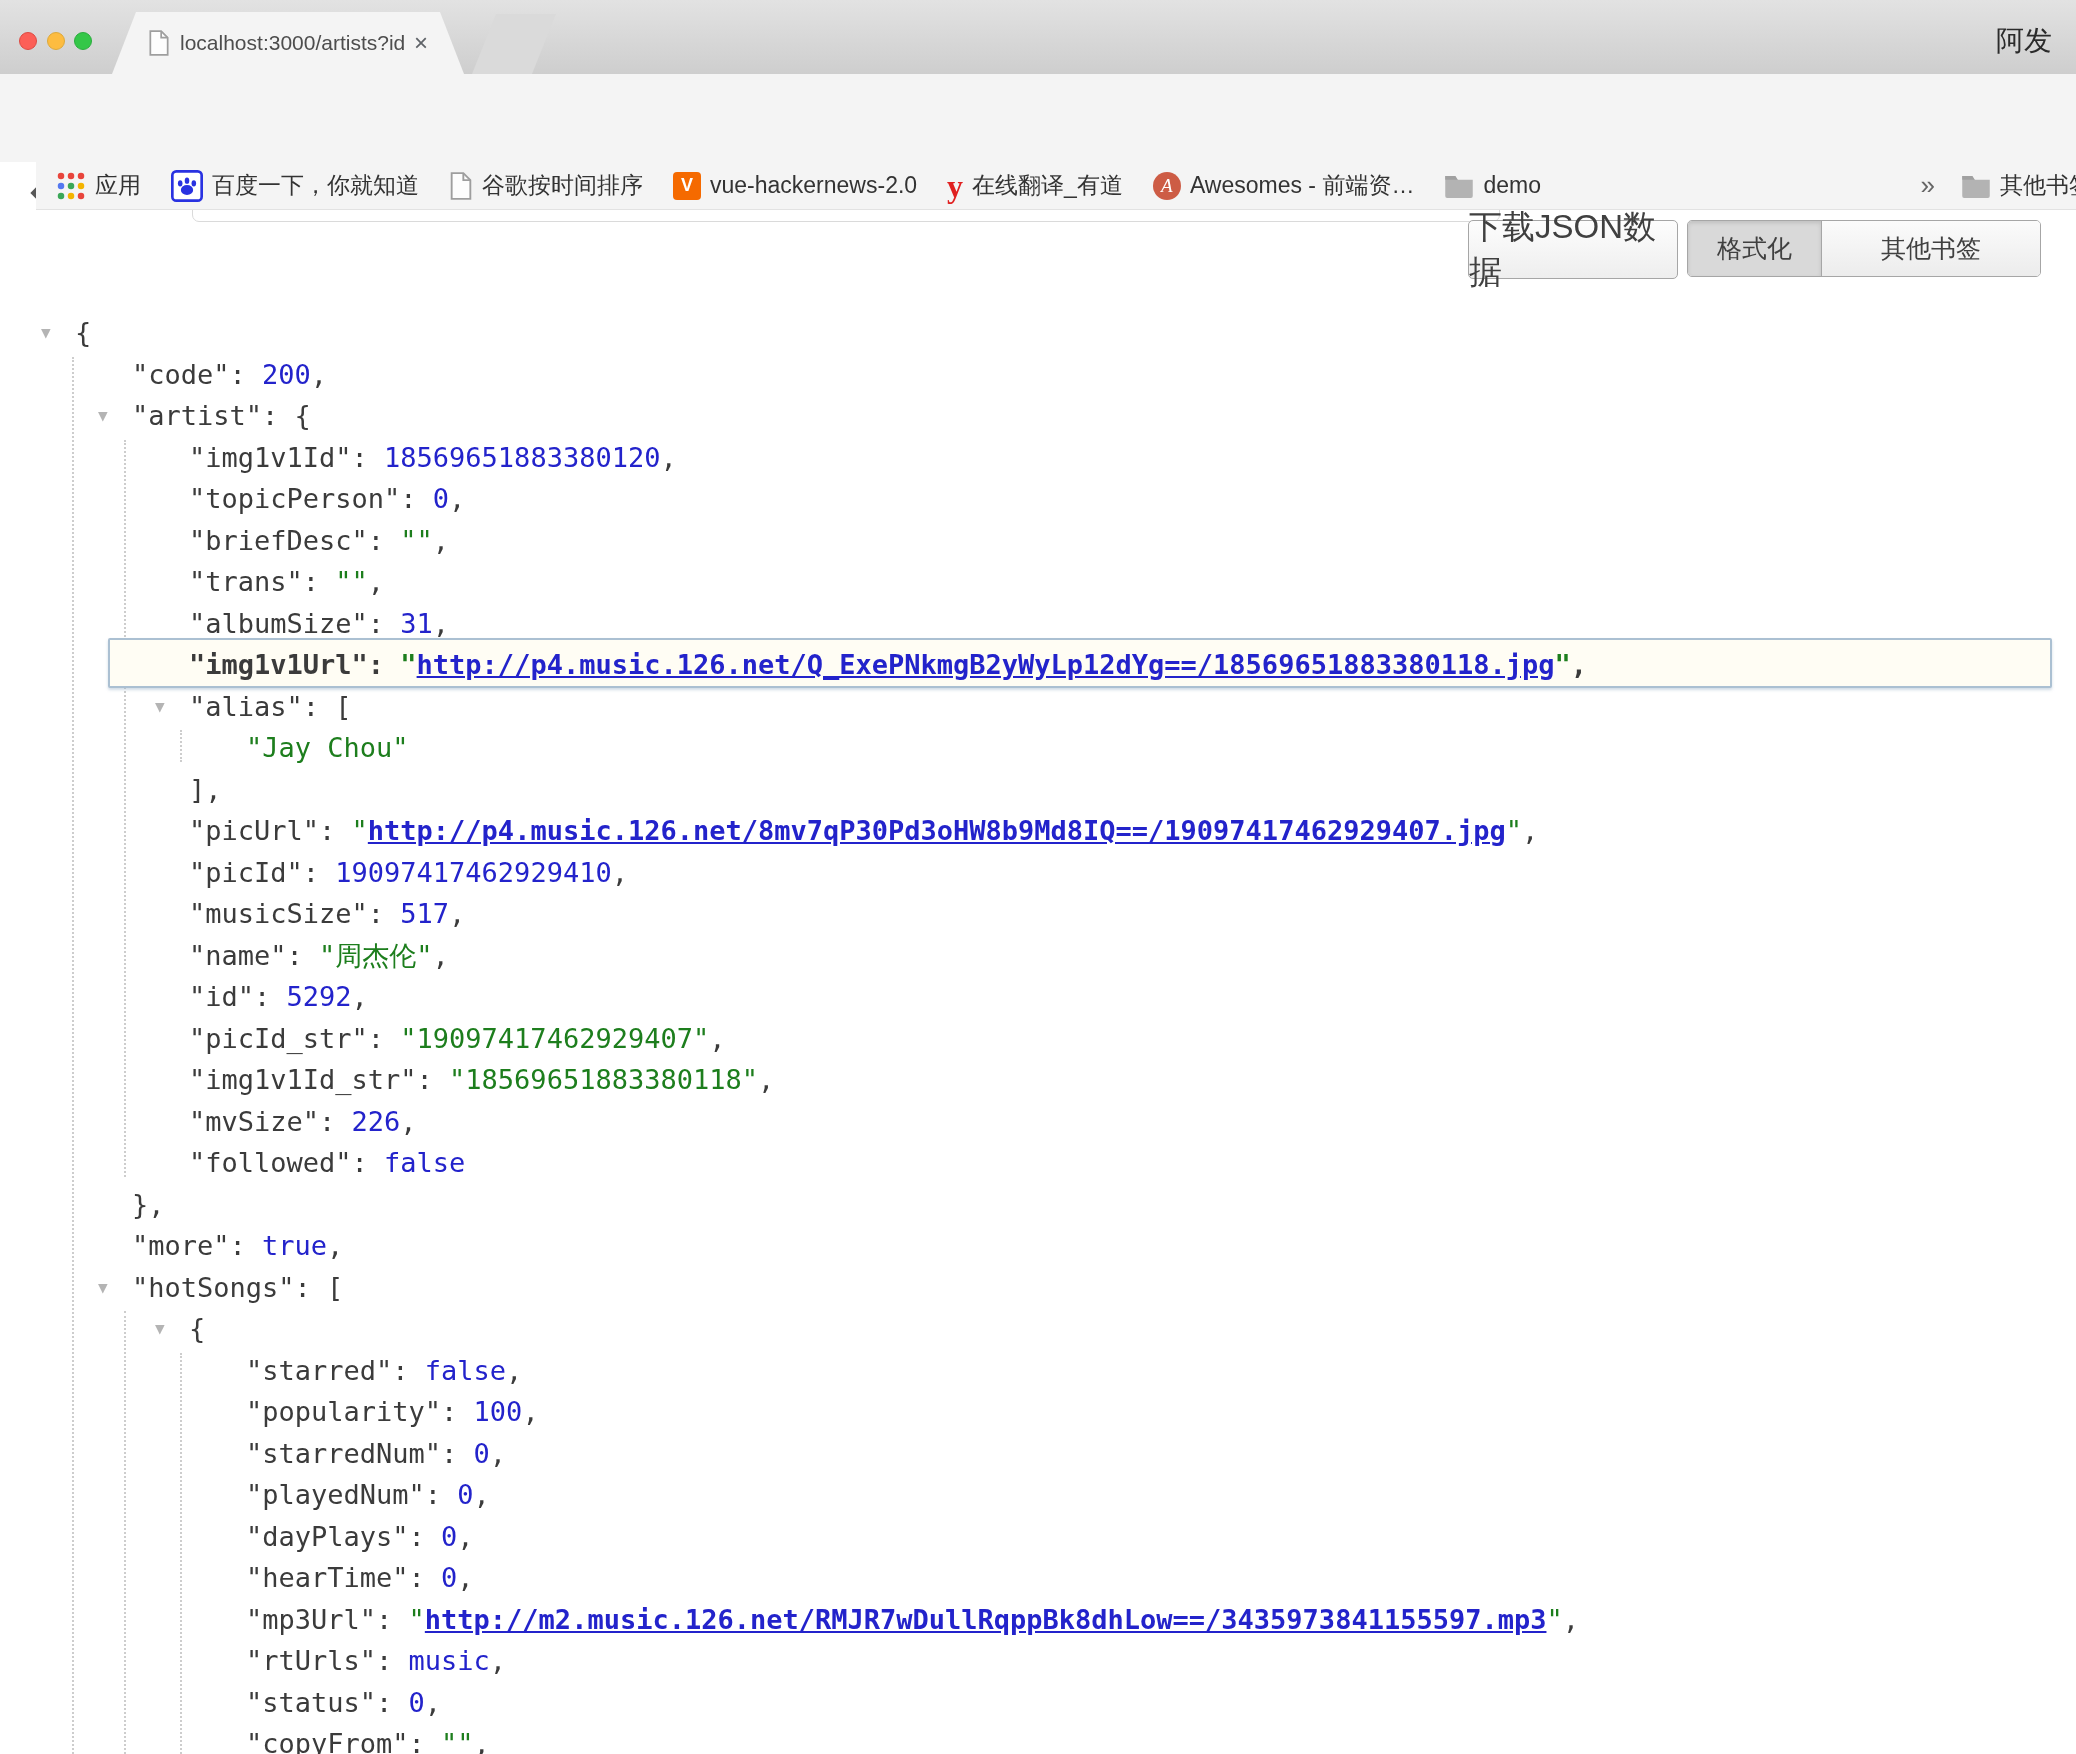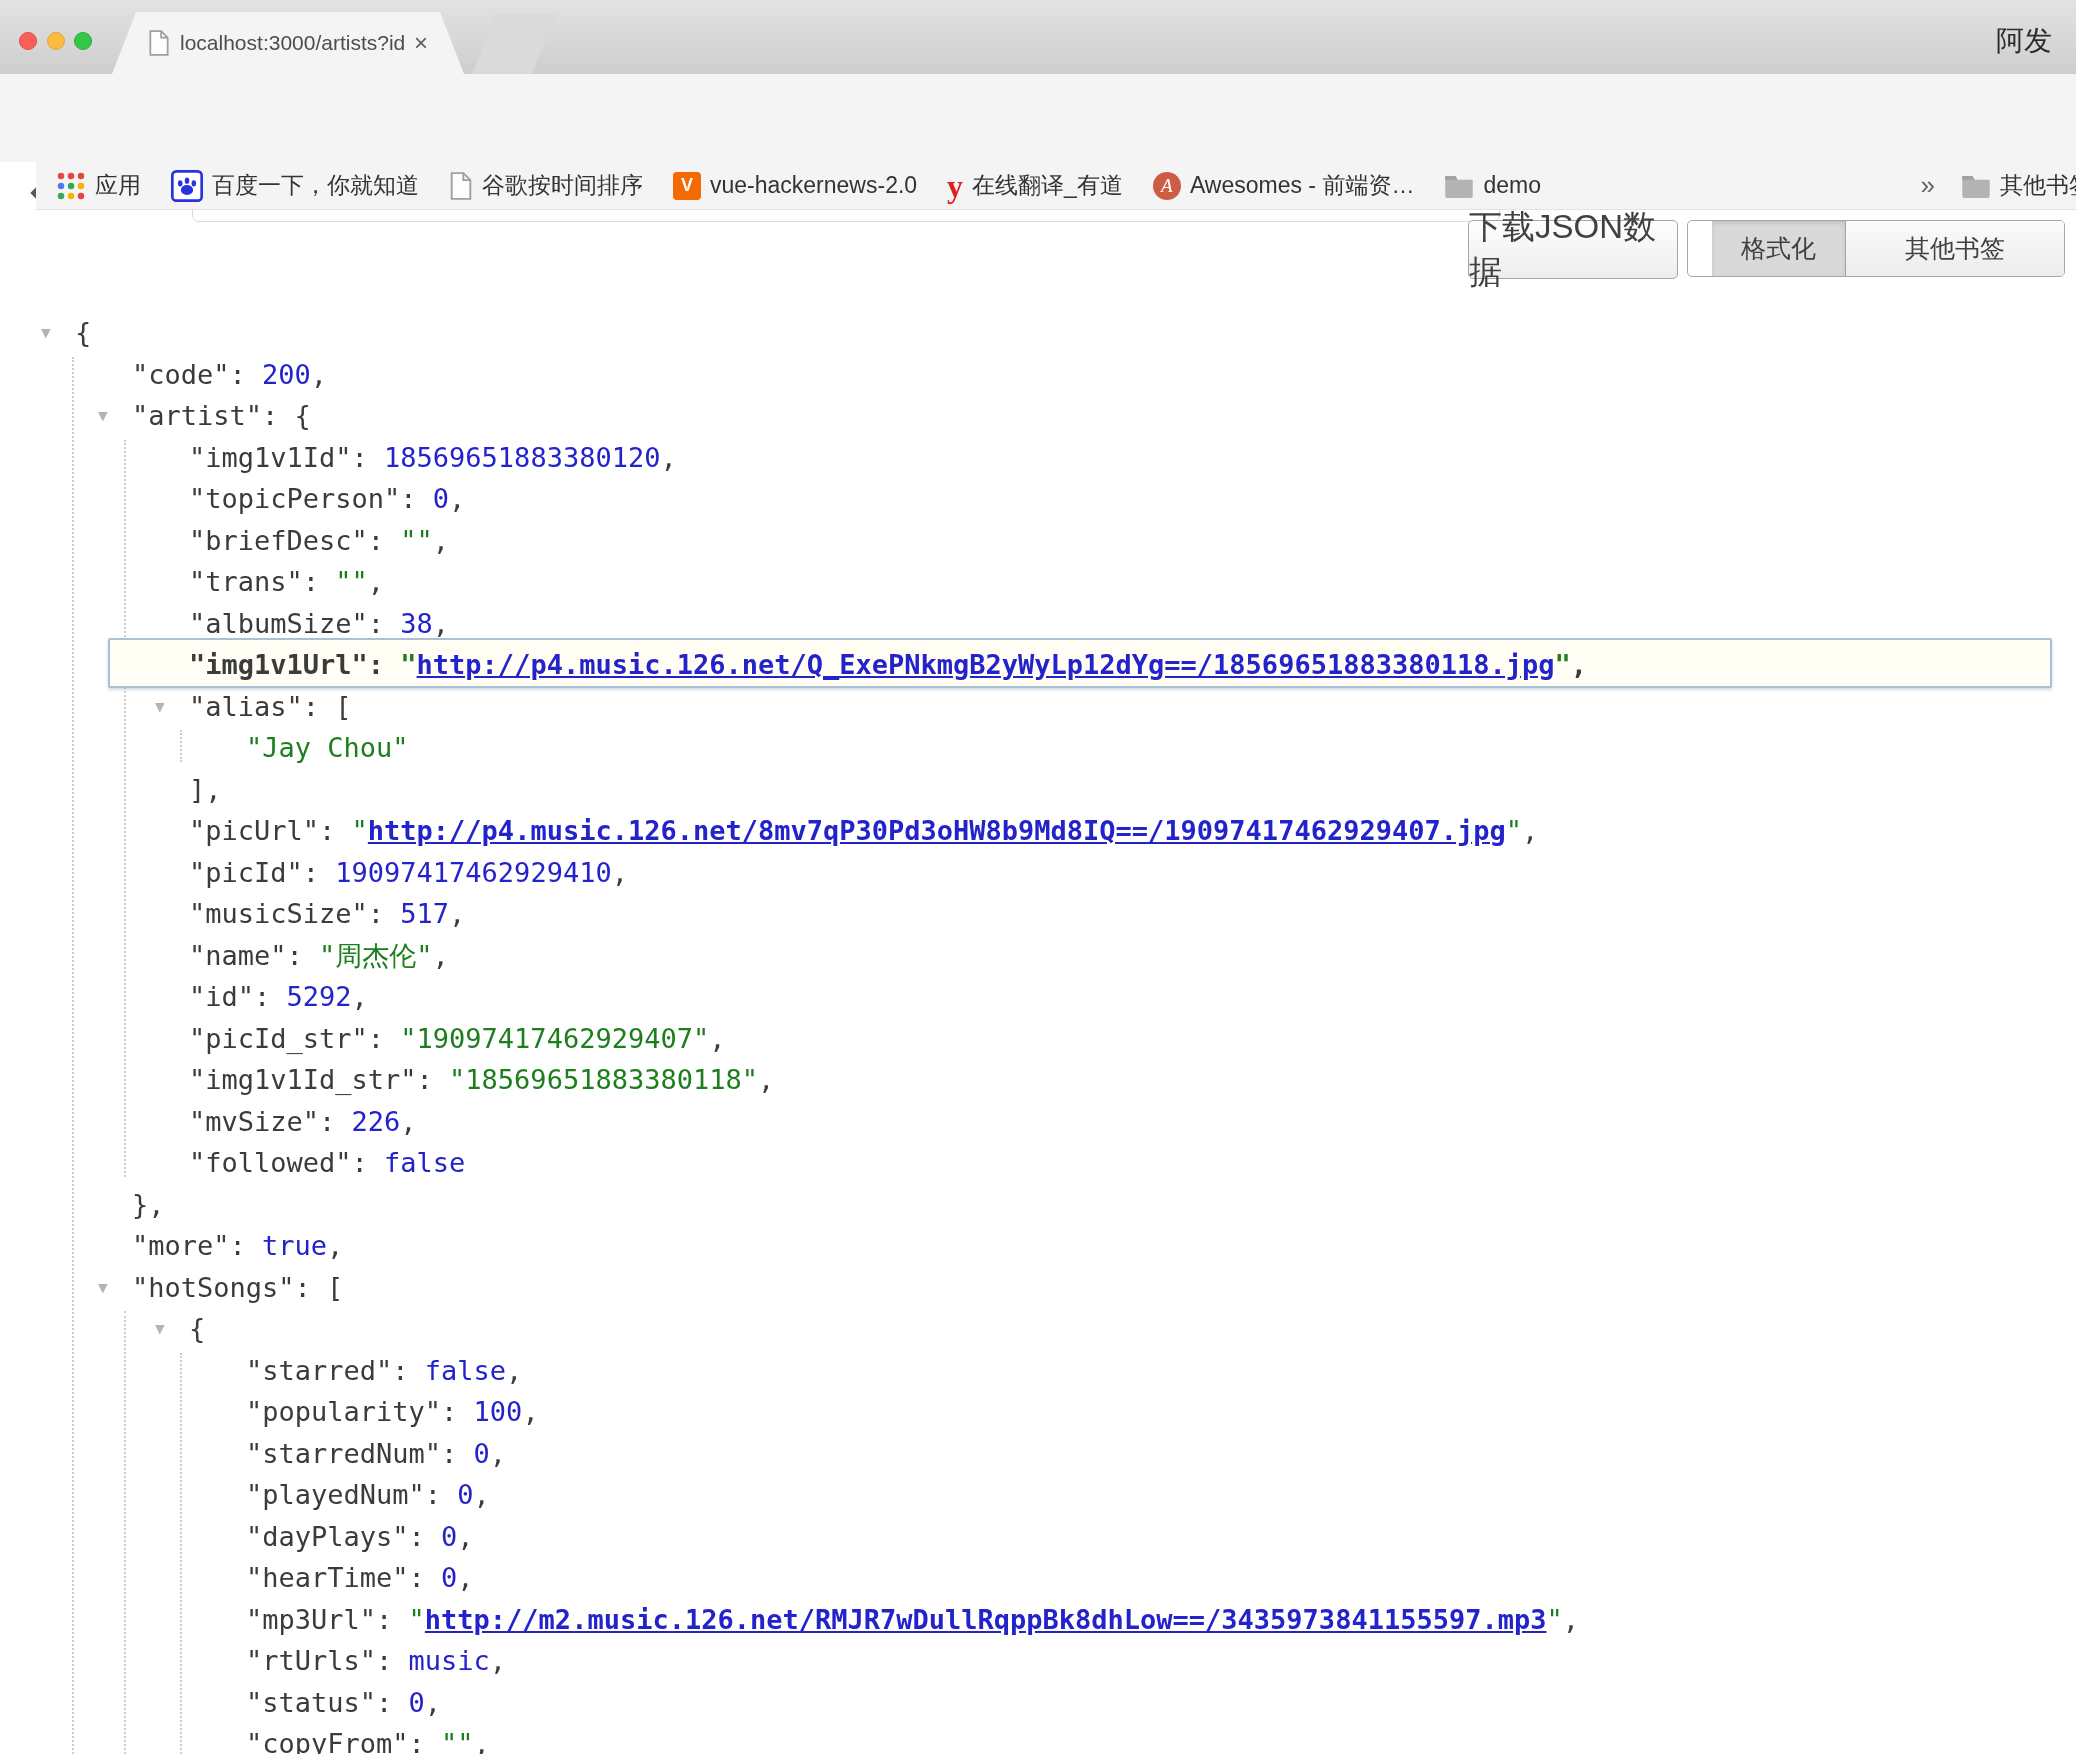--- a/index.html
+++ b/index.html
@@ -59,21 +59,21 @@
   .badge-a{width:28px;height:28px;border-radius:50%;background:#cd5c45;color:#fff;font-style:italic;
     font-family:"Liberation Serif",serif;font-size:19px;display:flex;align-items:center;justify-content:center;}
   .bm-spacer{flex:1;}
   .chevron{font-size:26px;color:#666;margin-right:26px;cursor:pointer;}
 
   
   .btn-download{position:absolute;left:1468px;top:220px;width:208px;height:57px;
     background:linear-gradient(#fdfdfd,#eeeeee);border:1px solid #a6a6a6;border-radius:5px;
     font-size:33px;color:#404040;display:flex;align-items:center;justify-content:center;cursor:pointer;}
   .segmented{position:absolute;left:1687px;top:220px;height:57px;border:1px solid #a6a6a6;border-radius:5px;
-    display:flex;overflow:hidden;box-sizing:border-box;padding-left:24px;}
+    display:flex;overflow:hidden;box-sizing:border-box;}
   .seg{display:flex;align-items:center;justify-content:center;font-size:25px;color:#404040;cursor:pointer;}
   .seg.format{width:133px;background:#d9d9d9;box-shadow:inset 0 2px 4px rgba(0,0,0,.12);border-right:1px solid #a6a6a6;}
   .seg.collapse{width:218px;background:linear-gradient(#fbfbfb,#ececec);}
 
   
   .json-tree{position:absolute;left:0;top:312px;width:2076px;height:1442px;overflow:hidden;
     font-family:"DejaVu Sans Mono","Liberation Mono",monospace;font-size:27px;color:#3b3b3b;}
   .jline{position:relative;height:41.5px;line-height:41.5px;white-space:pre;z-index:1;}
   .jcontent{display:inline-block;}
   .tog{position:absolute;top:0;font-size:16px;color:#b4b4b4;cursor:pointer;line-height:41.5px;}
@@ -298,21 +298,21 @@
     <div class="guide" style="left: 180px; top: 418px; height: 31.5px;"></div>
     <div class="guide" style="left: 124px; top: 999px; height: 446.5px;"></div>
     <div class="guide" style="left: 180px; top: 1040.5px; height: 405px;"></div>
     <div class="jline"><span class="tog" style="left: 41px;">▼</span><span class="jcontent" style="padding-left: 75px;"><span class="jpunct">{</span></span></div>
     <div class="jline"><span class="jcontent" style="padding-left: 132px;"><span class="jkey">"code"</span><span class="jpunct">: </span><span class="jnum">200</span><span class="jpunct">,</span></span></div>
     <div class="jline"><span class="tog" style="left: 98px;">▼</span><span class="jcontent" style="padding-left: 132px;"><span class="jkey">"artist"</span><span class="jpunct">: </span><span class="jpunct">{</span></span></div>
     <div class="jline"><span class="jcontent" style="padding-left: 189px;"><span class="jkey">"img1v1Id"</span><span class="jpunct">: </span><span class="jnum">18569651883380120</span><span class="jpunct">,</span></span></div>
     <div class="jline"><span class="jcontent" style="padding-left: 189px;"><span class="jkey">"topicPerson"</span><span class="jpunct">: </span><span class="jnum">0</span><span class="jpunct">,</span></span></div>
     <div class="jline"><span class="jcontent" style="padding-left: 189px;"><span class="jkey">"briefDesc"</span><span class="jpunct">: </span><span class="jstr">""</span><span class="jpunct">,</span></span></div>
     <div class="jline"><span class="jcontent" style="padding-left: 189px;"><span class="jkey">"trans"</span><span class="jpunct">: </span><span class="jstr">""</span><span class="jpunct">,</span></span></div>
-    <div class="jline"><span class="jcontent" style="padding-left: 189px;"><span class="jkey">"albumSize"</span><span class="jpunct">: </span><span class="jnum">38</span><span class="jpunct">,</span></span></div>
+    <div class="jline"><span class="jcontent" style="padding-left: 189px;"><span class="jkey">"albumSize"</span><span class="jpunct">: </span><span class="jnum">31</span><span class="jpunct">,</span></span></div>
     <div class="jline hl"><span class="jcontent" style="padding-left: 189px;"><span class="jkey">"img1v1Url"</span><span class="jpunct">: </span><span class="jstr">"</span><span class="jlink">http://p4.music.126.net/Q_ExePNkmgB2yWyLp12dYg==/18569651883380118.jpg</span><span class="jstr">"</span><span class="jpunct">,</span></span></div>
     <div class="jline"><span class="tog" style="left: 155px;">▼</span><span class="jcontent" style="padding-left: 189px;"><span class="jkey">"alias"</span><span class="jpunct">: </span><span class="jpunct">[</span></span></div>
     <div class="jline"><span class="jcontent" style="padding-left: 246px;"><span class="jstr">"Jay Chou"</span></span></div>
     <div class="jline"><span class="jcontent" style="padding-left: 189px;"><span class="jpunct">],</span></span></div>
     <div class="jline"><span class="jcontent" style="padding-left: 189px;"><span class="jkey">"picUrl"</span><span class="jpunct">: </span><span class="jstr">"</span><span class="jlink">http://p4.music.126.net/8mv7qP30Pd3oHW8b9Md8IQ==/19097417462929407.jpg</span><span class="jstr">"</span><span class="jpunct">,</span></span></div>
     <div class="jline"><span class="jcontent" style="padding-left: 189px;"><span class="jkey">"picId"</span><span class="jpunct">: </span><span class="jnum">19097417462929410</span><span class="jpunct">,</span></span></div>
     <div class="jline"><span class="jcontent" style="padding-left: 189px;"><span class="jkey">"musicSize"</span><span class="jpunct">: </span><span class="jnum">517</span><span class="jpunct">,</span></span></div>
     <div class="jline"><span class="jcontent" style="padding-left: 189px;"><span class="jkey">"name"</span><span class="jpunct">: </span><span class="jstr">"周杰伦"</span><span class="jpunct">,</span></span></div>
     <div class="jline"><span class="jcontent" style="padding-left: 189px;"><span class="jkey">"id"</span><span class="jpunct">: </span><span class="jnum">5292</span><span class="jpunct">,</span></span></div>
     <div class="jline"><span class="jcontent" style="padding-left: 189px;"><span class="jkey">"picId_str"</span><span class="jpunct">: </span><span class="jstr">"19097417462929407"</span><span class="jpunct">,</span></span></div>

